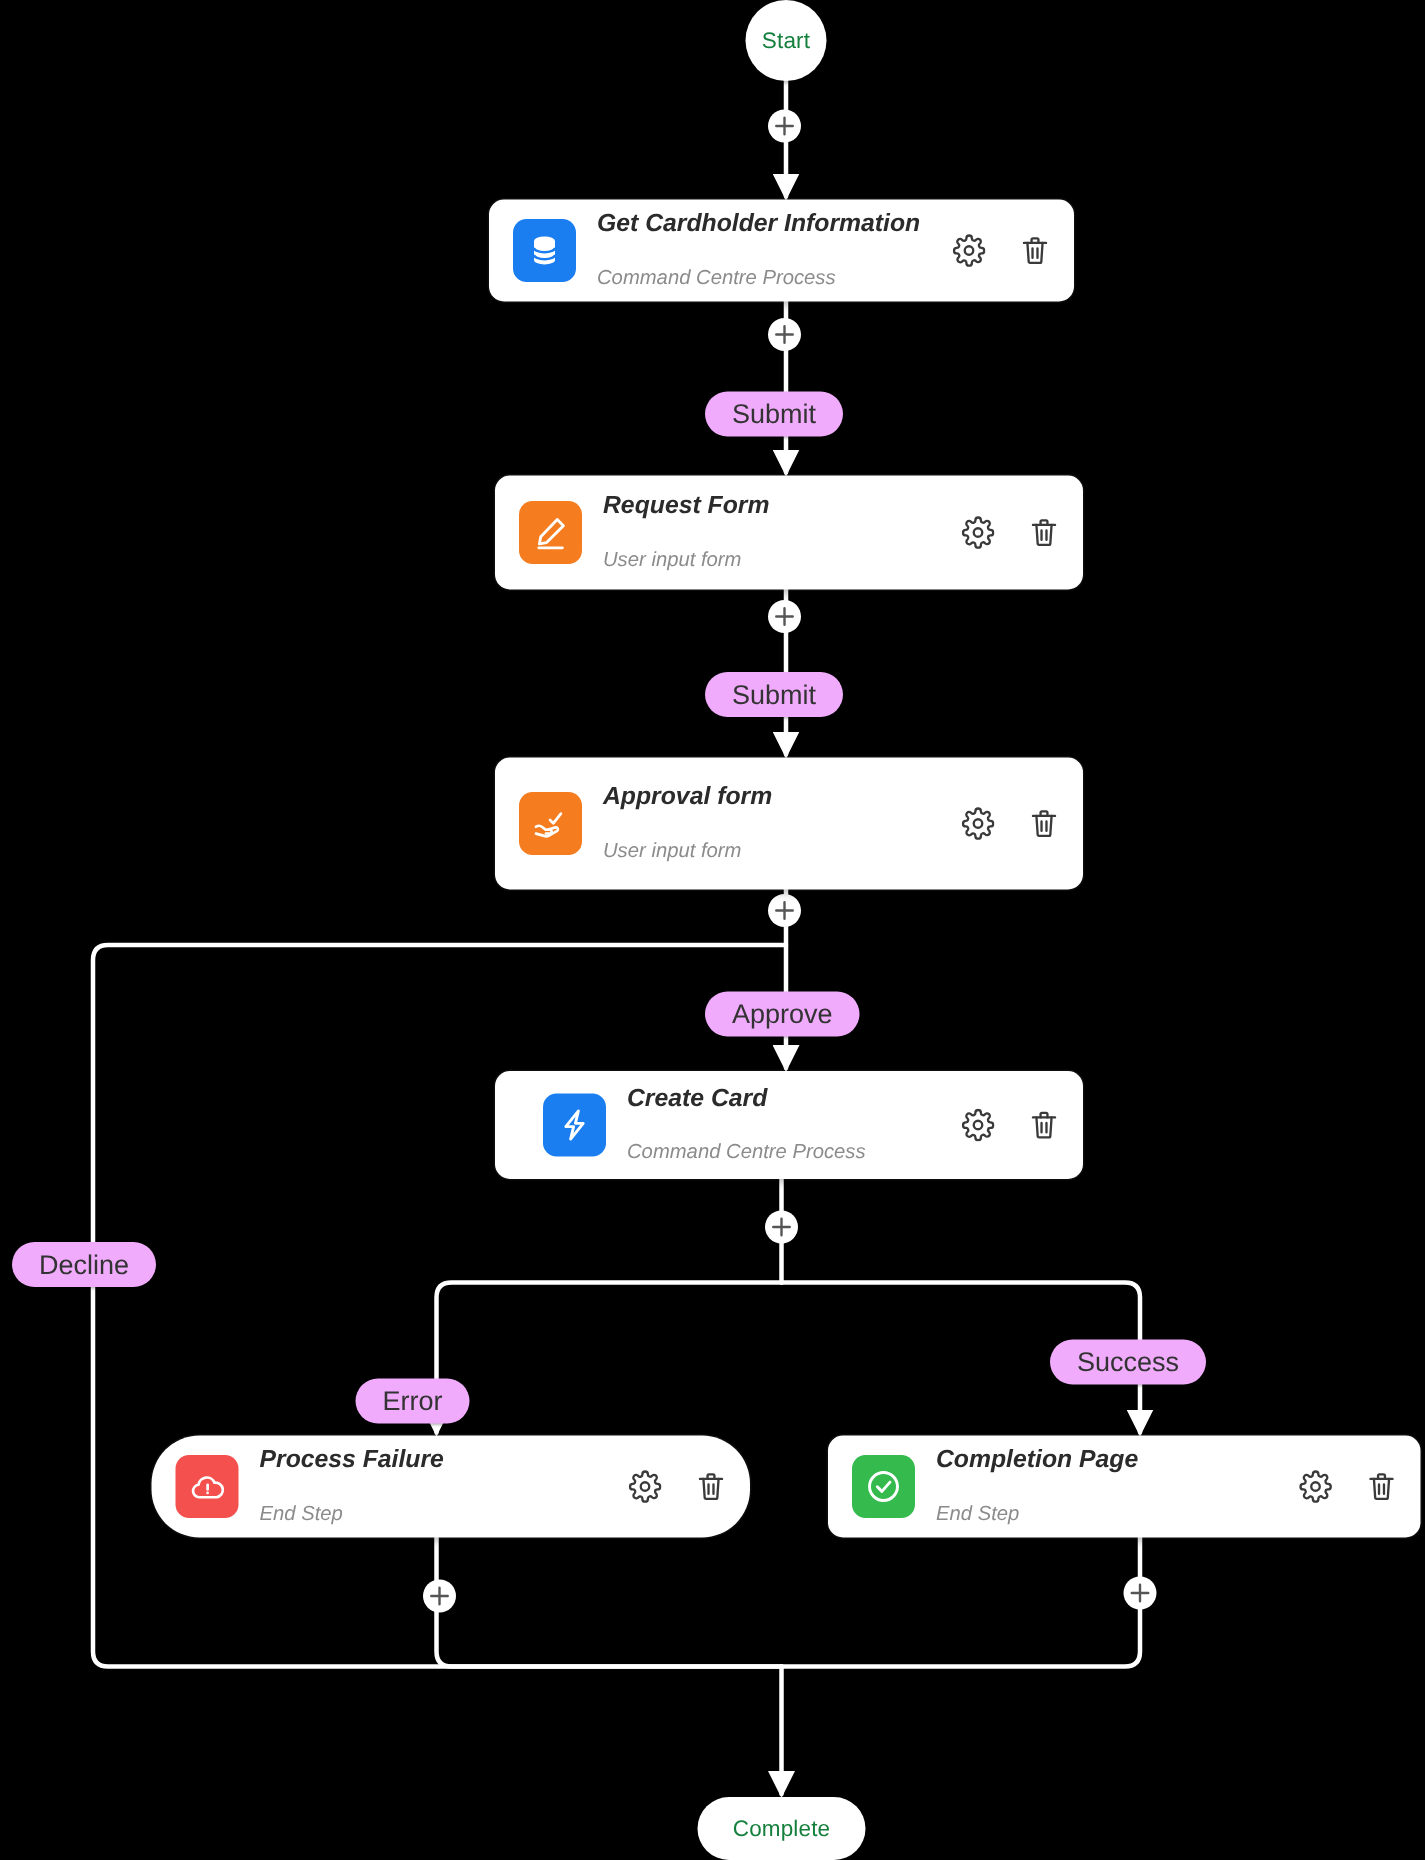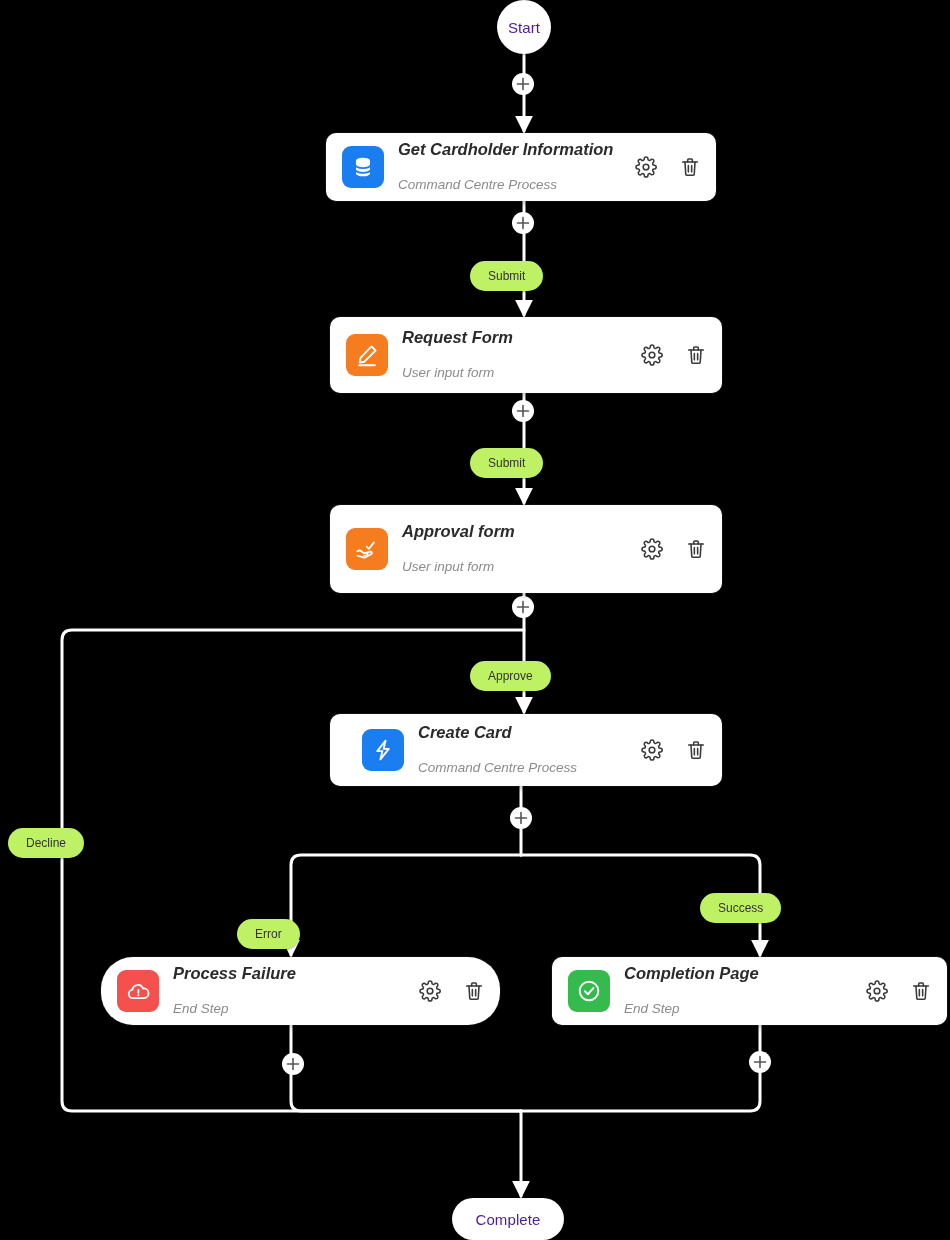--- a/index.html
+++ b/index.html
@@ -19,45 +19,45 @@
     position: absolute;
     left: 0; top: 0;
     width: 950px; height: 1240px;
     pointer-events: none;
   }
 
   
   .terminal {
     position: absolute;
     background: #ffffff;
-    color: #4c1d95;
+    color: #15803d;
     display: flex;
     align-items: center;
     justify-content: center;
     font-size: 15px;
     letter-spacing: .1px;
     box-shadow: 0 1px 3px rgba(0,0,0,.35);
   }
   .terminal.start {
     left: 497px; top: 0px;
     width: 54px; height: 54px;
     border-radius: 50%;
   }
   .terminal.complete {
-    left: 452px; top: 1198px;
+    left: 465px; top: 1198px;
     width: 112px; height: 42px;
     border-radius: 21px;
   }
 
   
   .edge-label {
     position: absolute;
-    background: #bef264;
+    background: #f0abfc;
     color: #333333;
-    font-size: 12px;
+    font-size: 18px;
     height: 30px;
     border-radius: 15px;
     display: flex;
     align-items: center;
     justify-content: center;
     padding: 0 18px;
     box-sizing: border-box;
     white-space: nowrap;
     box-shadow: 0 1px 2px rgba(0,0,0,.3);
   }

